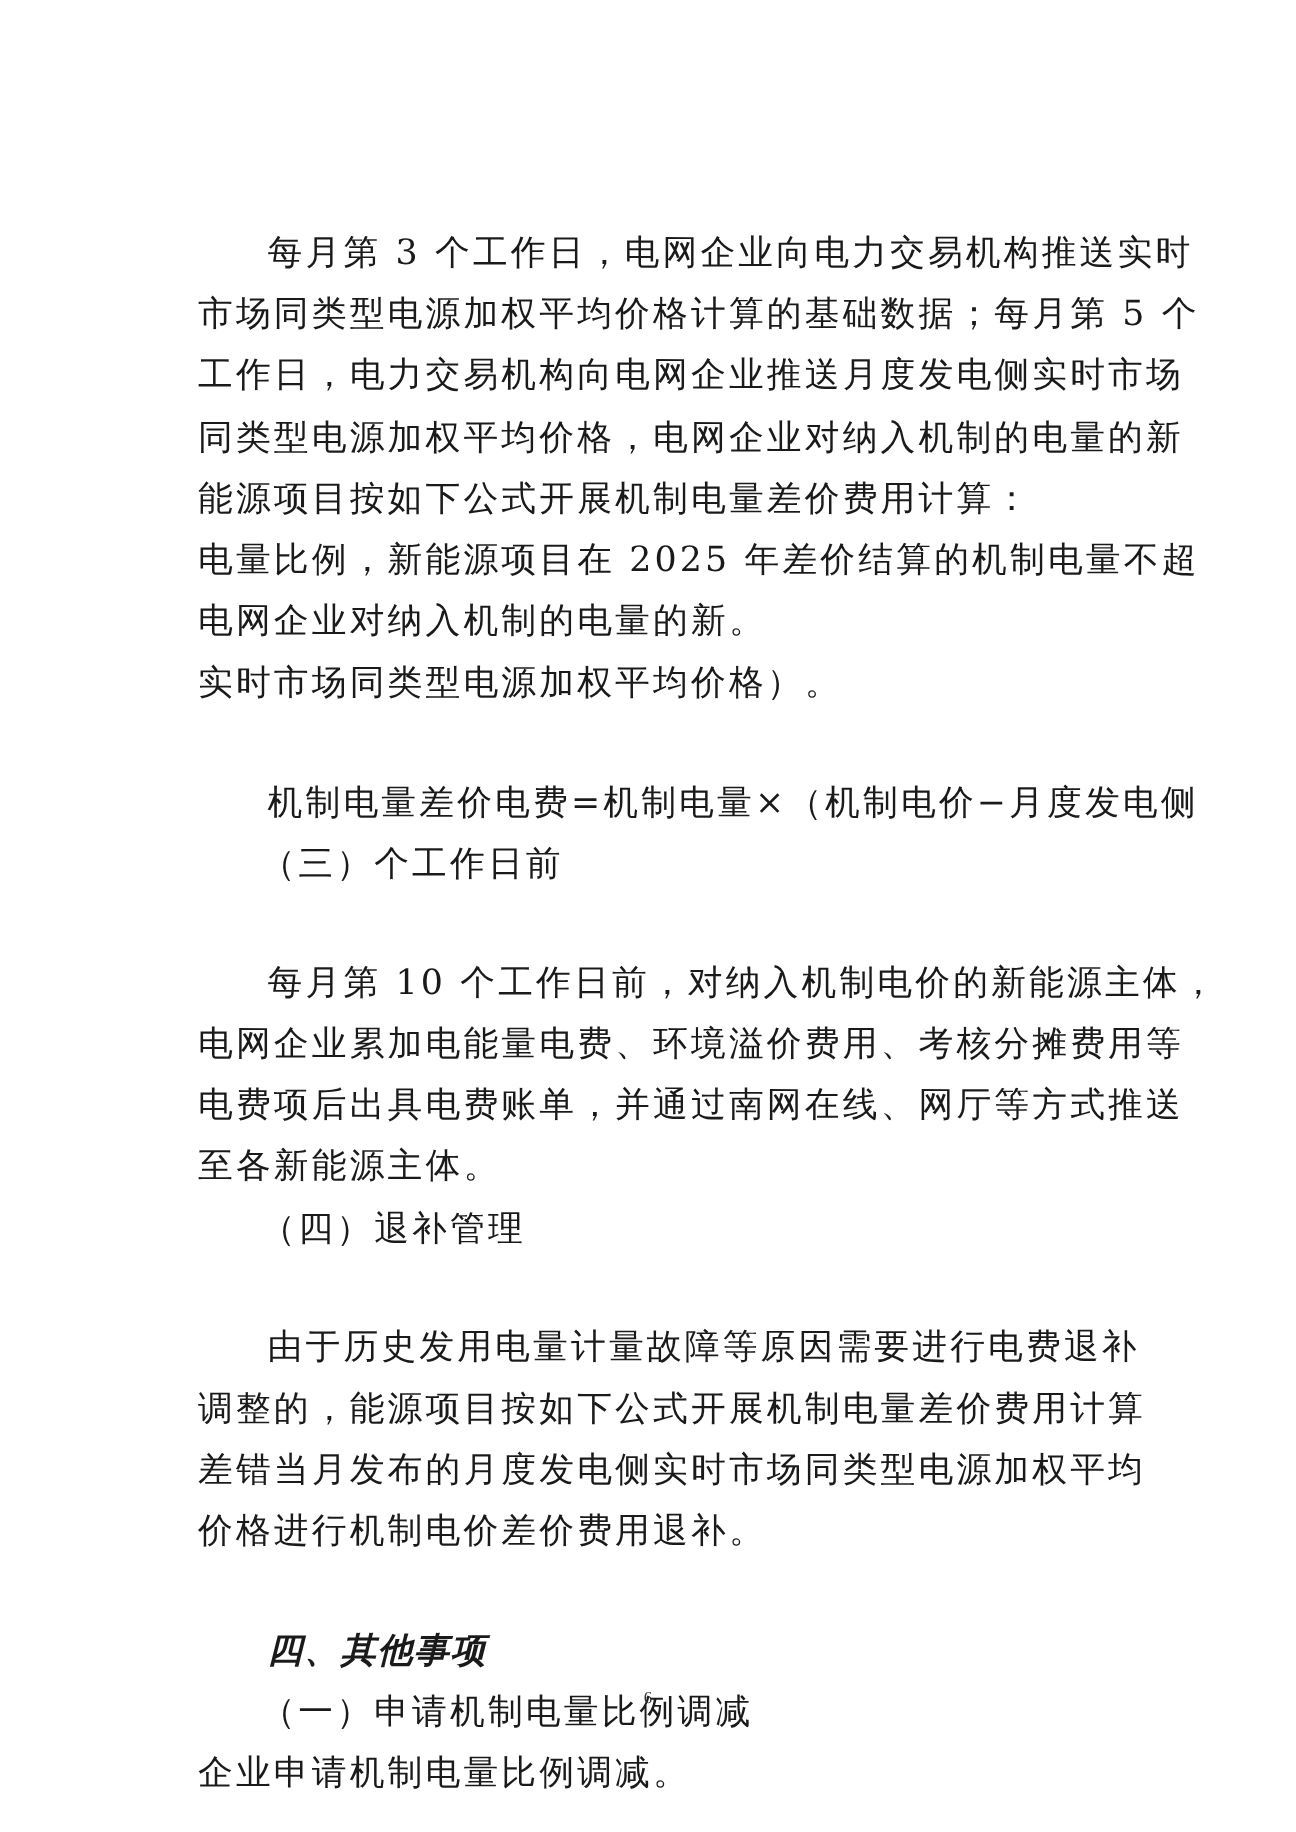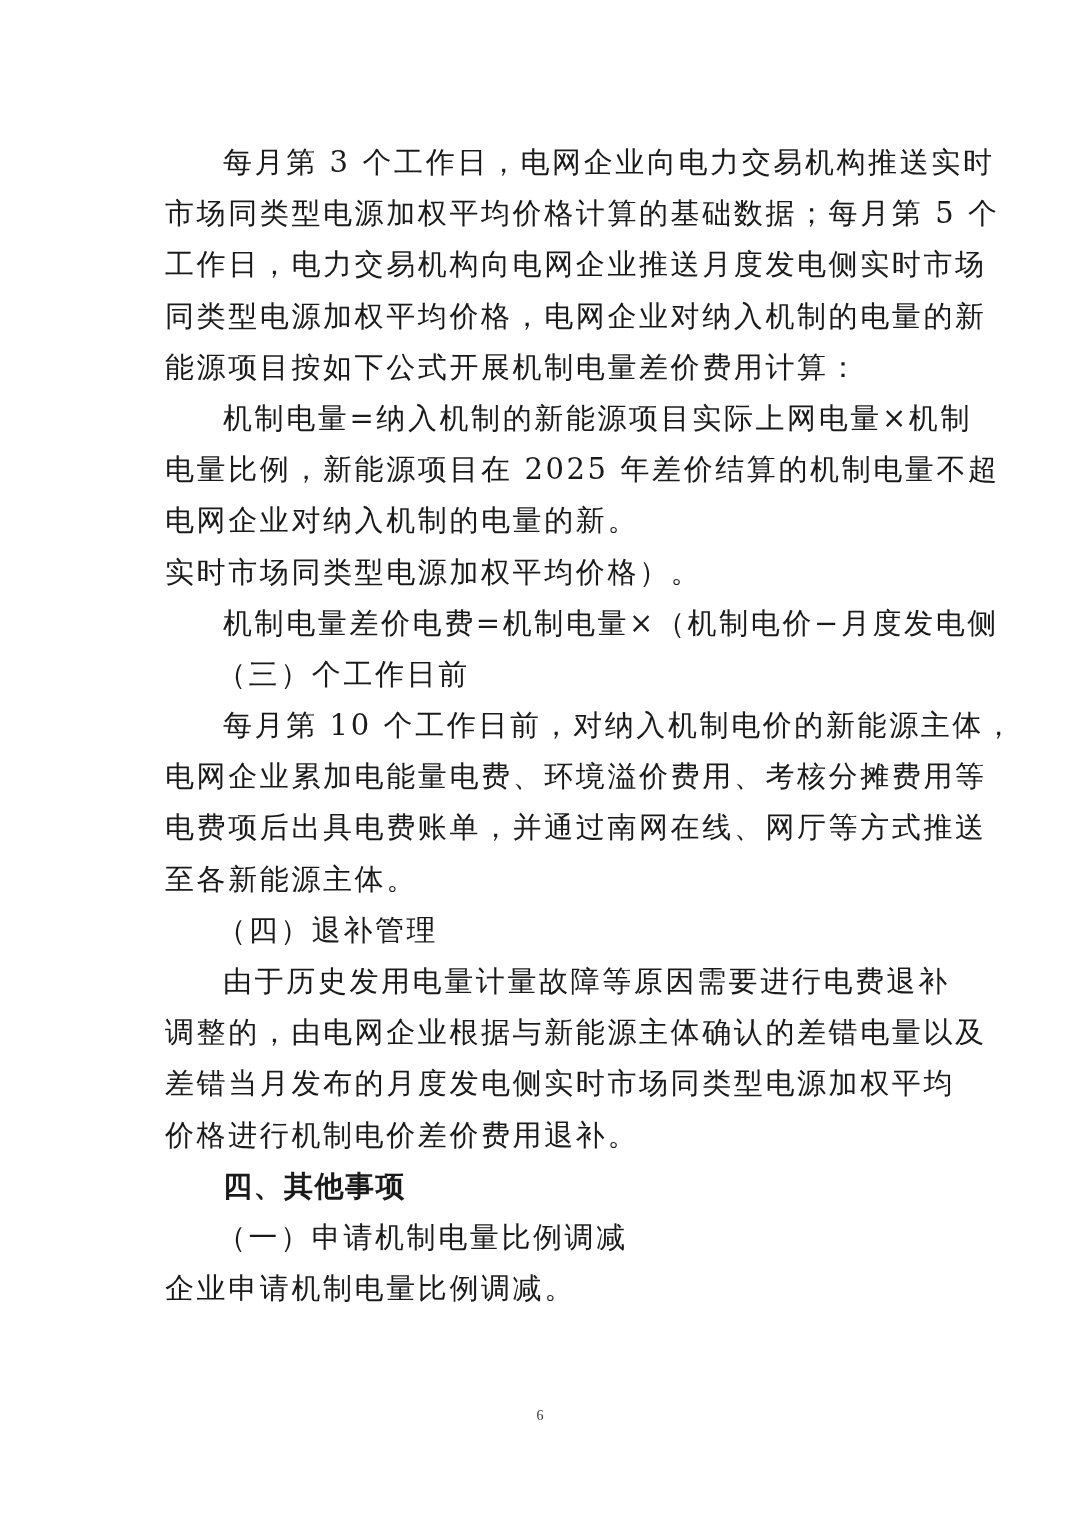--- a/index.html
+++ b/index.html
@@ -22,29 +22,30 @@
     width: 752px;
   }
   .line {
     height: 51.2px;
     line-height: 51.2px;
     font-size: 29px;
     letter-spacing: 2.6px;
     white-space: nowrap;
     overflow: visible;
   }
-  .indent { padding-left: 58px; }
+  .indent { padding-left: 58px; margin-top: 48px; }
   .justify {
     text-align: justify;
     text-align-last: justify;
   }
   .bold {
     font-family: "DejaVu Sans", "Liberation Sans", sans-serif;
     font-weight: bold;
     letter-spacing: 1.5px;
+    font-style: italic;
   }
   .sub-heading { padding-left: 52px; }
   .page-number {
     position: absolute;
     left: 0;
     width: 1080px;
     top: 1408px;
     text-align: center;
     font-size: 14px;
     font-family: "Liberation Serif", serif;
@@ -58,21 +59,20 @@
 
   <div>
     <div class="line indent justify">每月第 3 个工作日，电网企业向电力交易机构推送实时</div>
     <div class="line justify">市场同类型电源加权平均价格计算的基础数据；每月第 5 个</div>
     <div class="line justify">工作日，电力交易机构向电网企业推送月度发电侧实时市场</div>
     <div class="line justify">同类型电源加权平均价格，电网企业对纳入机制的电量的新</div>
     <div class="line">能源项目按如下公式开展机制电量差价费用计算：</div>
   </div>
 
   <div>
-    <div class="line indent justify">机制电量=纳入机制的新能源项目实际上网电量×机制</div>
     <div class="line justify">电量比例，新能源项目在 2025 年差价结算的机制电量不超</div>
     <div class="line">电网企业对纳入机制的电量的新。</div>
   </div>
 
   <div>
     <div class="line">实时市场同类型电源加权平均价格）。</div>
     <div class="line indent justify">机制电量差价电费=机制电量×（机制电价−月度发电侧</div>
   </div>
 
   <div class="line sub-heading">（三）个工作日前</div>
@@ -81,21 +81,21 @@
     <div class="line indent justify">每月第 10 个工作日前，对纳入机制电价的新能源主体，</div>
     <div class="line justify">电网企业累加电能量电费、环境溢价费用、考核分摊费用等</div>
     <div class="line justify">电费项后出具电费账单，并通过南网在线、网厅等方式推送</div>
     <div class="line">至各新能源主体。</div>
   </div>
 
   <div class="line sub-heading">（四）退补管理</div>
 
   <div>
     <div class="line indent justify">由于历史发用电量计量故障等原因需要进行电费退补</div>
-    <div class="line justify">调整的，由电网企业根据与新能源主体确认的差错电量以及</div>
+    <div class="line justify">调整的，能源项目按如下公式开展机制电量差价费用计算</div>
     <div class="line justify">差错当月发布的月度发电侧实时市场同类型电源加权平均</div>
     <div class="line">价格进行机制电价差价费用退补。</div>
   </div>
 
   <div class="line indent bold">四、其他事项</div>
 
   <div class="line sub-heading">（一）申请机制电量比例调减</div>
 
   <div>
     <div class="line">企业申请机制电量比例调减。</div>

